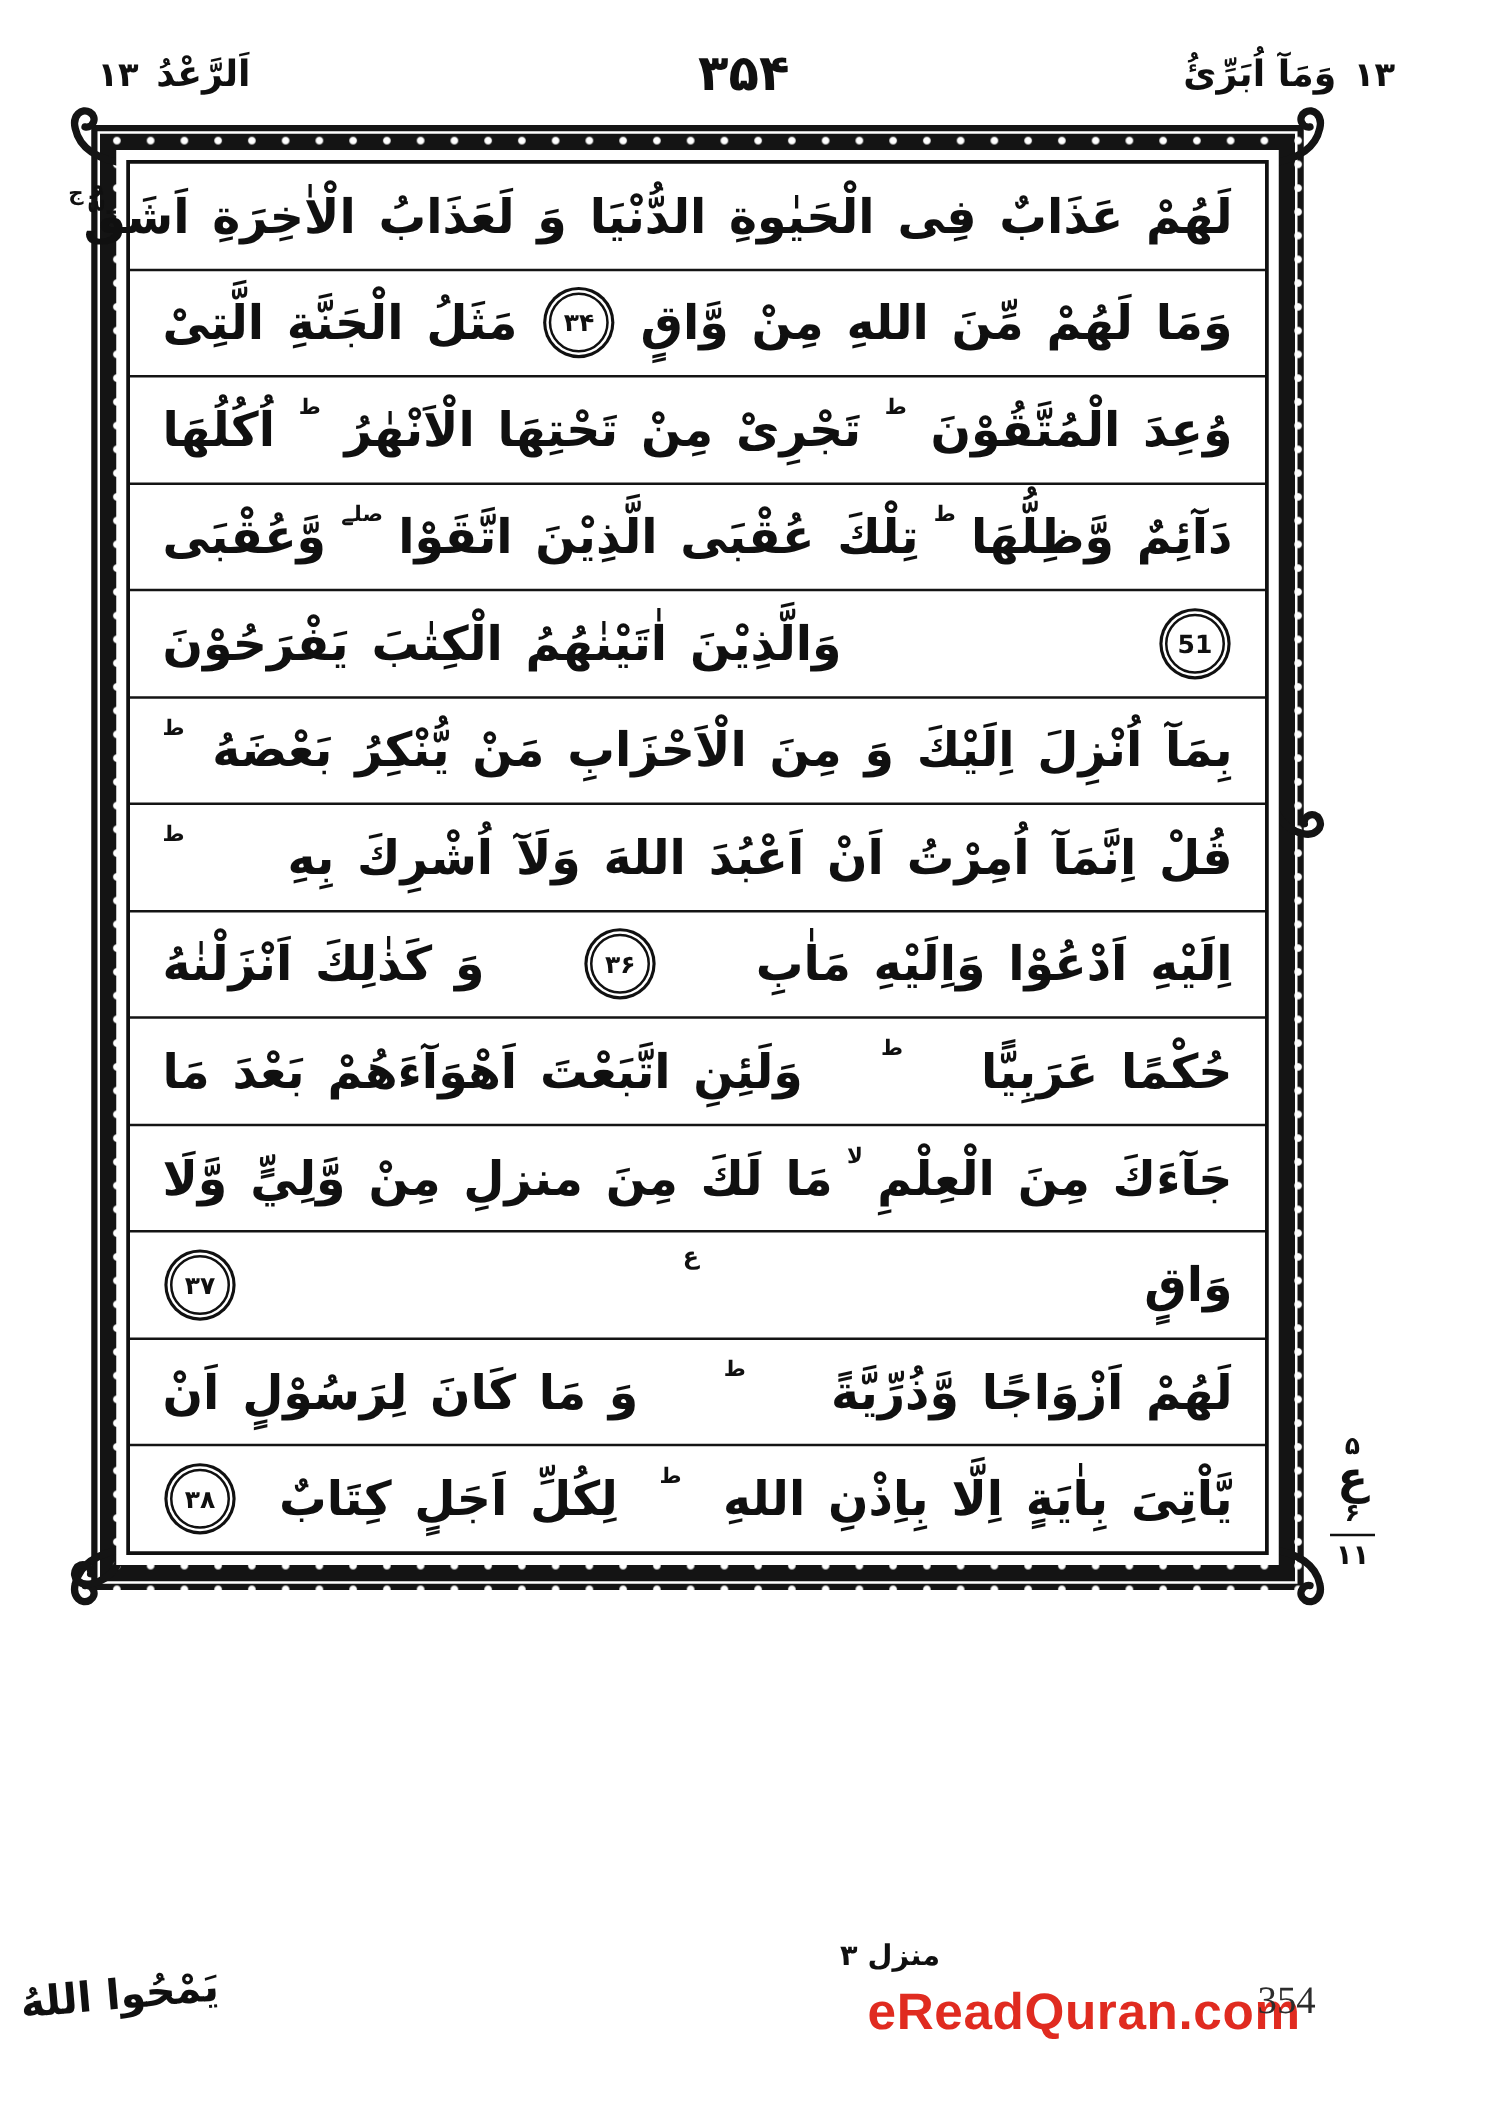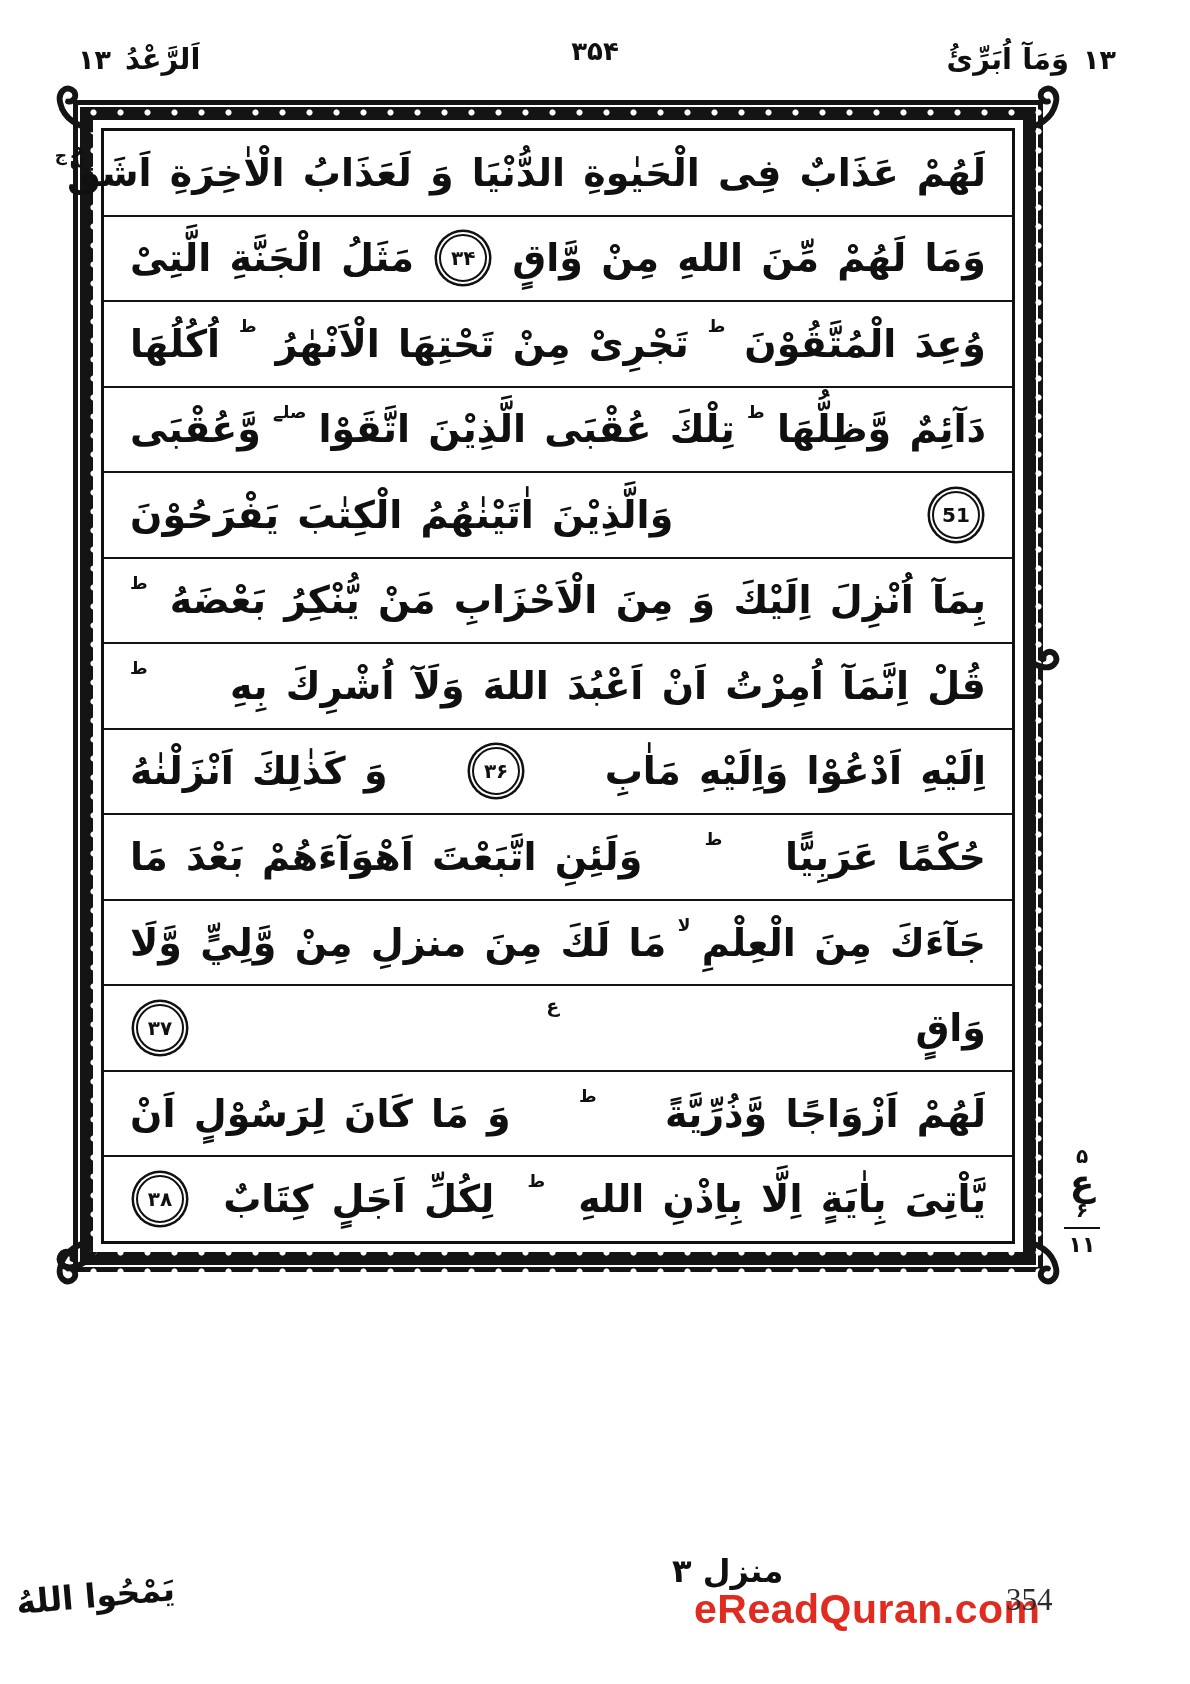--- a/index.html
+++ b/index.html
@@ -5,21 +5,21 @@
   html,body{margin:0;padding:0;}
   body{
     width:1190px;height:1684px;position:relative;background:#ffffff;
     font-family:"DejaVu Sans",sans-serif;color:#101010;overflow:hidden;
   }
   .page{position:absolute;inset:0;}
 
   
   .hdr{position:absolute;top:42px;font-weight:700;font-size:29px;display:flex;gap:14px;direction:ltr;align-items:baseline;}
   .hdr-left{left:78px;}
-  .hdr-center{left:50%;transform:translateX(-50%);top:36px;font-size:26px;}
+  .hdr-center{left:50%;transform:translateX(-50%);top:36px;font-size:40px;}
   .hdr-right{right:74px;}
   .hdr .num{font-size:27px;}
 
   
   .frame{
     position:absolute;left:73px;top:100px;width:970px;height:1172px;
     background-color:#141414;
     background-image:radial-gradient(circle,#ffffff 2.6px,rgba(255,255,255,0) 3.5px);
     background-size:27px 19px;background-position:7px 3px;
   }
@@ -59,21 +59,21 @@
     display:flex;flex-direction:column;align-items:center;font-weight:700;direction:rtl;
   }
   .ruku-col .r-top{font-size:20px;line-height:20px;}
   .ruku-col .ain{font-size:36px;line-height:34px;}
   .ruku-col .r-mid{font-size:20px;line-height:20px;}
   .ruku-col .rule{width:36px;border-top:2.5px solid #101010;margin:7px 0 5px;}
   .ruku-col .r-bot{font-size:22px;line-height:22px;}
 
   
   .catchword{position:absolute;left:16px;top:1576px;font-size:33px;font-weight:700;direction:rtl;transform:rotate(-5deg);}
-  .manzil{position:absolute;left:672px;top:1552px;font-size:32px;font-weight:700;direction:rtl;}
+  .manzil{position:absolute;left:672px;top:1552px;font-size:23px;font-weight:700;direction:rtl;}
   .site{position:absolute;left:694px;top:1586px;font-size:41px;font-weight:700;
         font-family:"Liberation Sans",sans-serif;letter-spacing:.5px;}
   .pageno{position:absolute;left:1006px;top:1582px;font-size:31px;font-family:"Liberation Serif",serif;color:#2c2c2c;}
 </style>
 </head>
 <body>
 
 <div class="page">
 
   <div class="hdr hdr-left">

